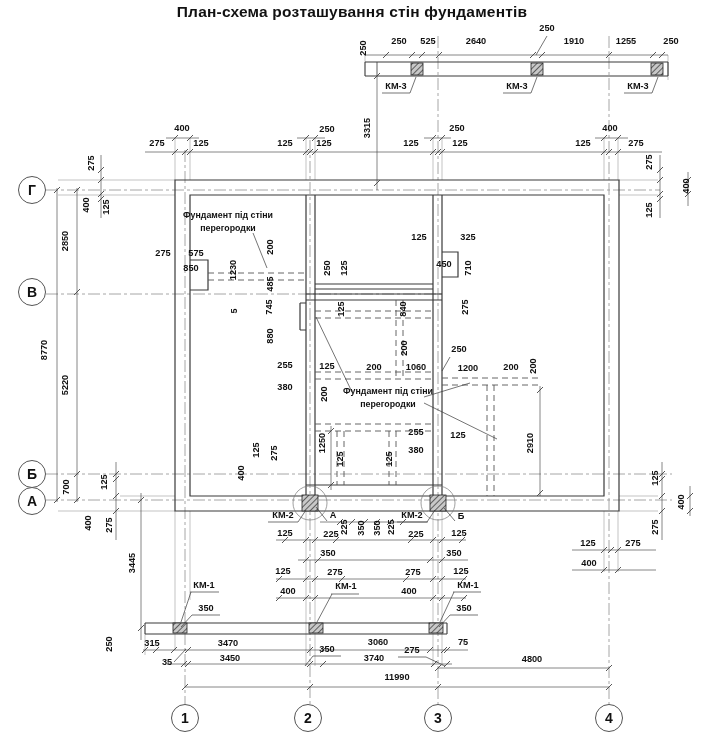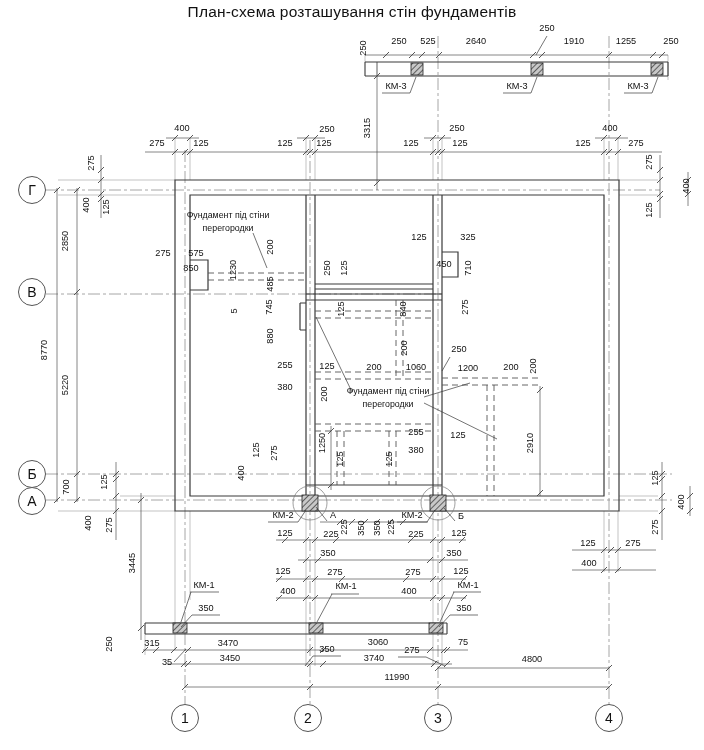--- a/index.html
+++ b/index.html
@@ -1,17 +1,17 @@
 <!DOCTYPE html>
 <html><head>
 <meta charset="utf-8">
 <style>
   html,body{margin:0;padding:0;background:#ffffff;}
   .page{position:relative;width:704px;height:750px;background:#fff;overflow:hidden;
-        font-family:"Liberation Sans", sans-serif;}
+        font-family:"Liberation Sans", sans-serif;font-weight:bold;}
   .title{position:absolute;top:3px;left:0;width:100%;text-align:center;
          font-size:15.5px;color:#111;letter-spacing:.2px;}
   svg text{font-family:"Liberation Sans", sans-serif;}
   .dimtxt{font-size:9.2px;fill:#111;}
   .kmtxt{font-size:9.2px;fill:#111;}
   .axtxt{font-size:14px;fill:#111;}
   .antxt{font-size:8.8px;fill:#111;}
 </style>
 </head>
 <body>

